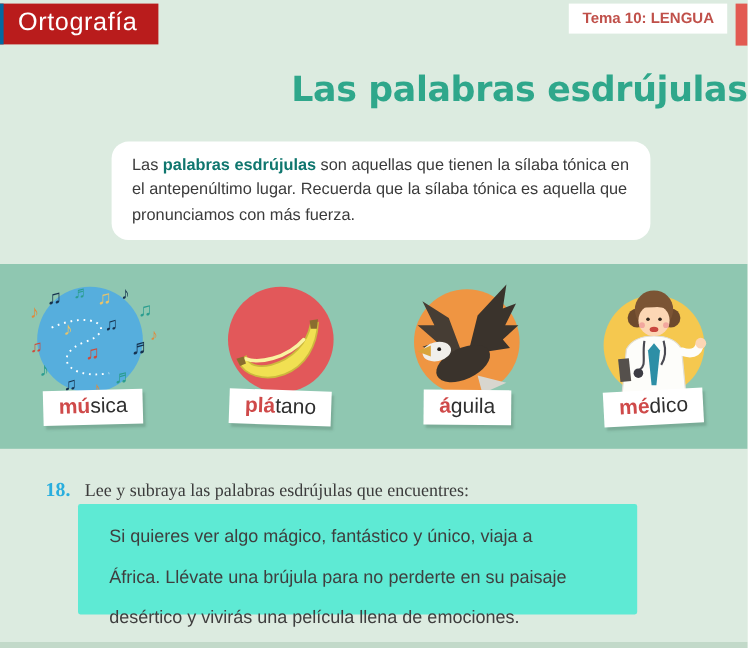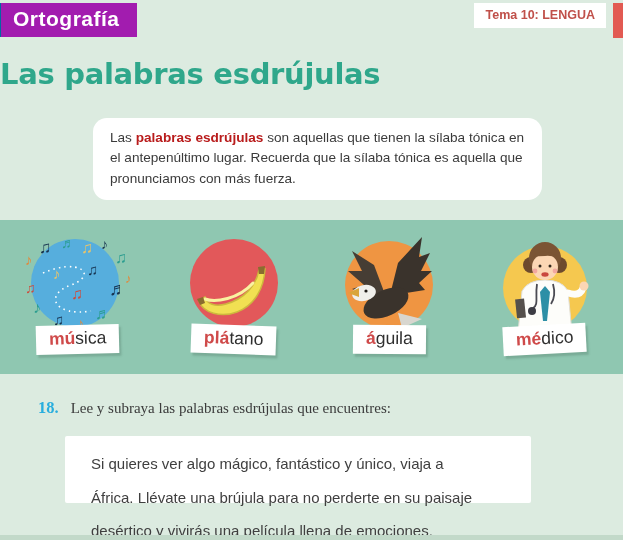--- a/index.html
+++ b/index.html
@@ -1,55 +1,55 @@
 <!DOCTYPE html>
 <html><head>
 <meta charset="utf-8">
 <style>
   * { margin:0; padding:0; box-sizing:border-box; }
   html,body { width:623px; height:540px; }
   body { font-family:"Liberation Sans", sans-serif; }
   .page { position:relative; width:623px; height:540px; background:#dcebe0; overflow:hidden; }
 
   
-  .banner { position:absolute; top:3px; left:0; background:#a21caf; border-left:1px solid #0369a1;
-            color:#fff; font-weight:bold; font-size:21px; padding:4px 17px 6px 12px; letter-spacing:0.5px; }
+  .banner { position:absolute; top:3px; left:0; background:#b91c1c; border-left:3px solid #0369a1;
+            color:#fff; font-weight:normal; font-size:21px; padding:4px 17px 6px 12px; letter-spacing:0.5px; }
   .tema-box { position:absolute; top:3px; right:17px; background:#ffffff; color:#c0504a;
               font-size:12.5px; font-weight:bold; padding:5px 11px 6px;text-align:right; }
   .corner-tab { position:absolute; top:3px; right:0; width:10px; height:35px; background:#e25a52; }
 
   
-  .title { position:absolute; top:57px; left:0; width:100%; text-align:left;
+  .title { position:absolute; top:57px; left:0; width:100%; text-align:right;
            color:#2fa78b; font-size:29px; font-weight:bold; letter-spacing:-0.3px;
            font-family:"DejaVu Sans","Liberation Sans",sans-serif; }
 
   
   .info-box { position:absolute; left:93px; top:118px; width:449px; min-height:74px;
               background:#ffffff; border-radius:14px; padding:10px 17px 11px;
               font-size:13.6px; line-height:1.5; color:#3b3b3b; }
-  .info-box .hl { color:#b91c1c; font-weight:bold;text-align:right; }
+  .info-box .hl { color:#0f766e; font-weight:bold;text-align:right; }
 
   
   .band { position:absolute; top:220px; left:0; width:623px; height:154px; background:#8fc7b1;
           display:flex; justify-content:space-around; align-items:flex-start; }
   .figure { width:152px; display:flex; flex-direction:column; align-items:center; padding-top:13px; }
   .figure svg { display:block; }
   .word-label { background:#fff; padding:3px 13px 5px; margin-top:-8px; z-index:2;
                 font-size:17.5px; color:#2f2f2f; box-shadow:2px 3px 2px rgba(60,90,75,0.25); white-space:nowrap; }
   .word-label .stress { color:#cf4a4a; font-weight:bold; }
   .rot-a { transform:rotate(-1.5deg); }
   .rot-b { transform:rotate(2deg); }
   .rot-c { transform:rotate(0.5deg); }
   .rot-d { transform:rotate(-3deg); }
 
   
   .exercise { position:absolute; top:398px; left:38px; font-size:15px; color:#3b3b3b;font-family:Liberation Serif, serif; }
   .exercise .num { color:#29aede; font-weight:bold; font-size:16.5px; margin-right:12px; }
-  .answer-box { position:absolute; left:65px; top:436px; width:466px; height:67px;
-                background:#ffffff; padding:11px 26px; border-radius:2px; }
+  .answer-box { position:absolute; left:65px; top:420px; width:466px; height:92px;
+                background:#5eead4; padding:11px 26px; border-radius:2px; }
   .answer-box .line { font-size:15px; line-height:33.5px; color:#3f3f3f; white-space:nowrap; }
 
   .bottom-strip { position:absolute; bottom:0; left:0; width:623px; height:5px; background:#c2d9c9; }
 </style>
 </head>
 <body>
 
 <div class="page">
 
   <div class="banner">

